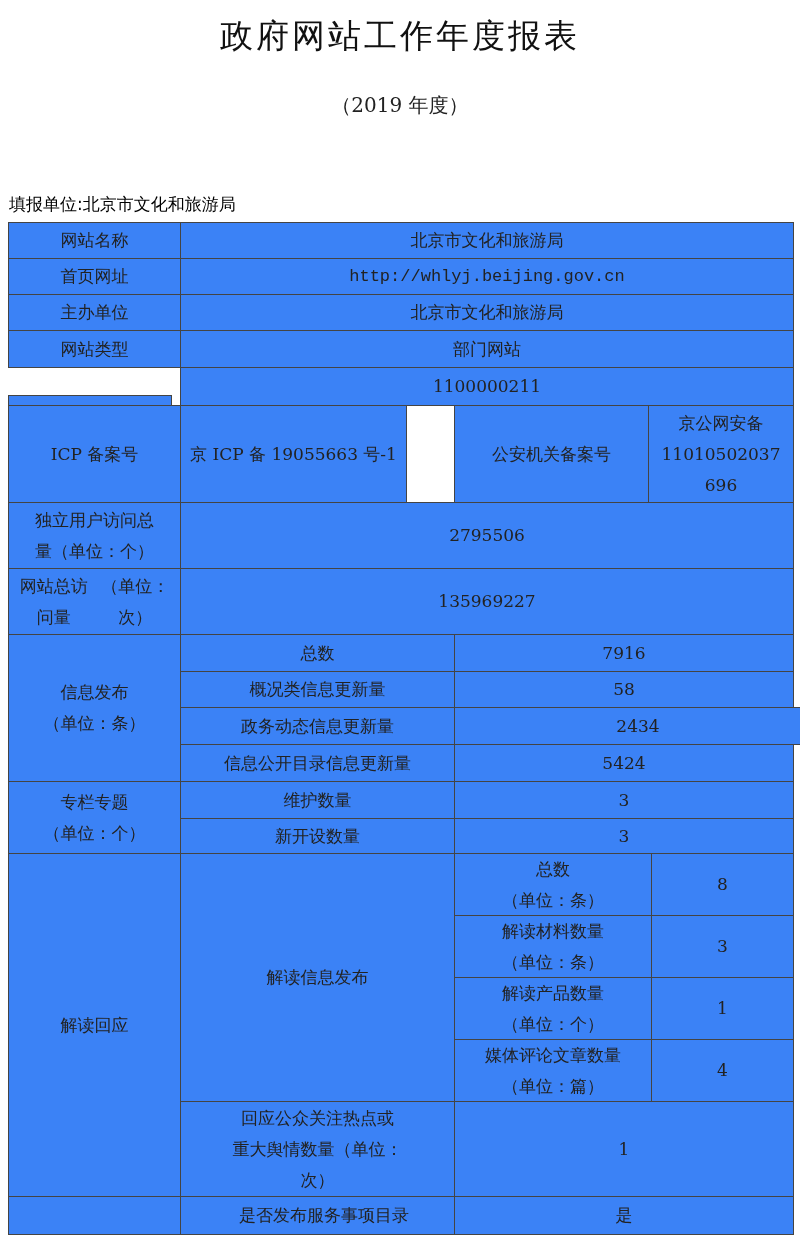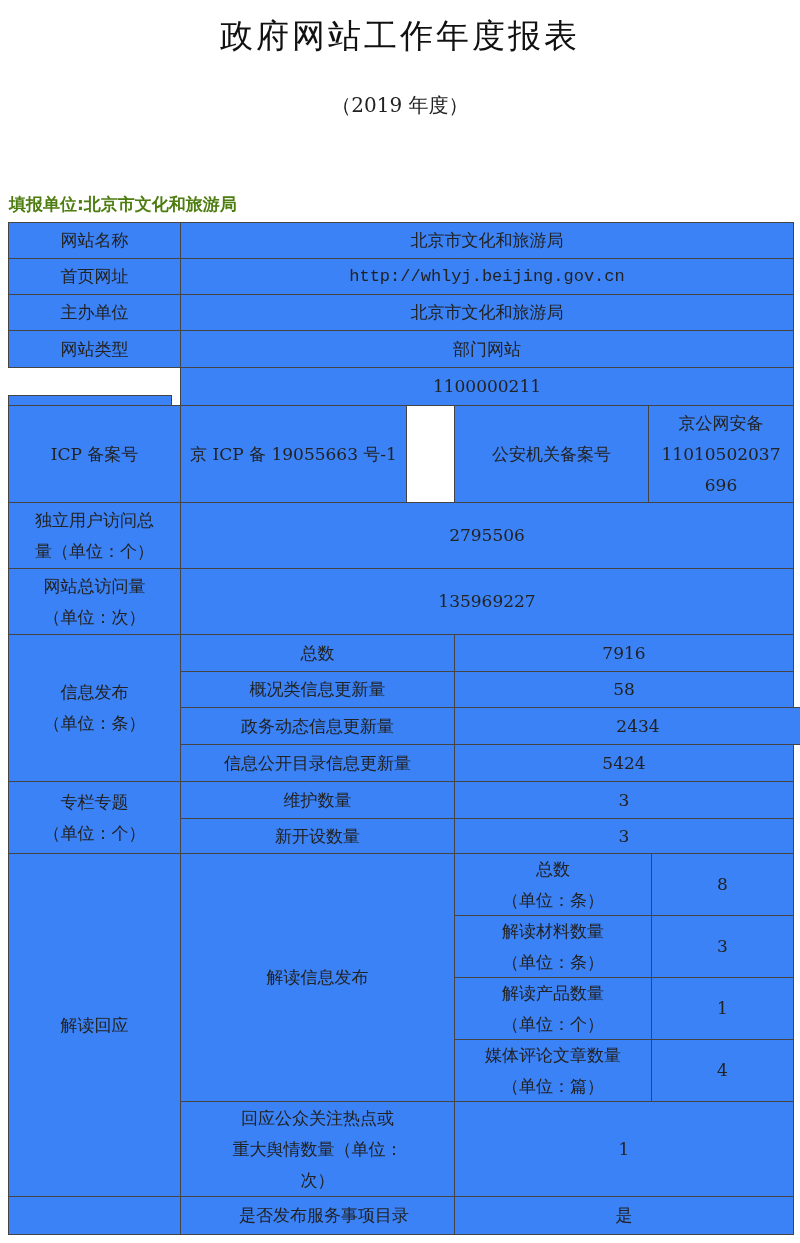--- a/index.html
+++ b/index.html
@@ -12,21 +12,21 @@
     font-family: "DejaVu Sans", "Liberation Sans", sans-serif;
     font-size: 33px; letter-spacing: 3px; font-weight: normal; color: #111;
   }
   .subtitle {
     position: absolute; top: 92px; left: 0; width: 800px; text-align: center;
     font-size: 20px; color: #222;
   }
   .unit-line {
     position: absolute; top: 193px; left: 9px;
     font-family: "DejaVu Sans", "Liberation Sans", sans-serif;
-    font-size: 17px; font-weight: bold; color: #4d7c0f;
+    font-size: 17px; font-weight: normal; color: #000000;
   }
   .cell {
     position: absolute; border: 1.5px solid #444;
     display: flex; align-items: center; justify-content: center; text-align: center;
     font-size: 17px; line-height: 31px; padding: 0 4px; color: #222; background: #3b82f6;
   }
   .cell span { display: block; }
   .mono { font-family: "Liberation Mono", "DejaVu Sans Mono", monospace; font-size: 17px; }
 </style>
 </head>
@@ -61,21 +61,21 @@
     <span>11010502037</span>
     <span>696</span>
   </div>
 
   <div class="cell" style="left:8px;top:502px;width:173px;height:67px;flex-direction:column;">
     <span>独立用户访问总</span>
     <span>量（单位：个）</span>
   </div>
   <div class="cell" style="left:180px;top:502px;width:614px;height:67px;">2795506</div>
 
-  <div class="cell" style="left:8px;top:568px;width:173px;height:67px;flex-direction:column;">
+  <div class="cell" style="left:8px;top:568px;width:173px;height:67px;flex-direction:row;">
     <span>网站总访问量</span>
     <span>（单位：次）</span>
   </div>
   <div class="cell" style="left:180px;top:568px;width:614px;height:67px;">135969227</div>
 
   <div class="cell" style="left:8px;top:634px;width:173px;height:148px;flex-direction:column;">
     <span>信息发布</span>
     <span>（单位：条）</span>
   </div>
   <div class="cell" style="left:180px;top:634px;width:275px;height:38px;">总数</div>

